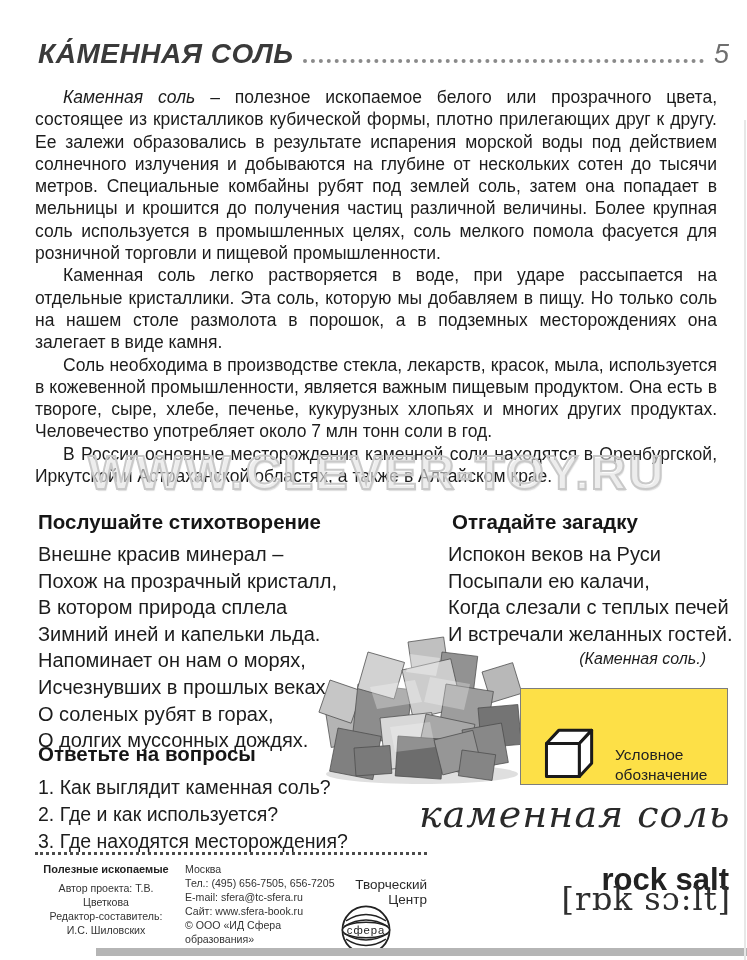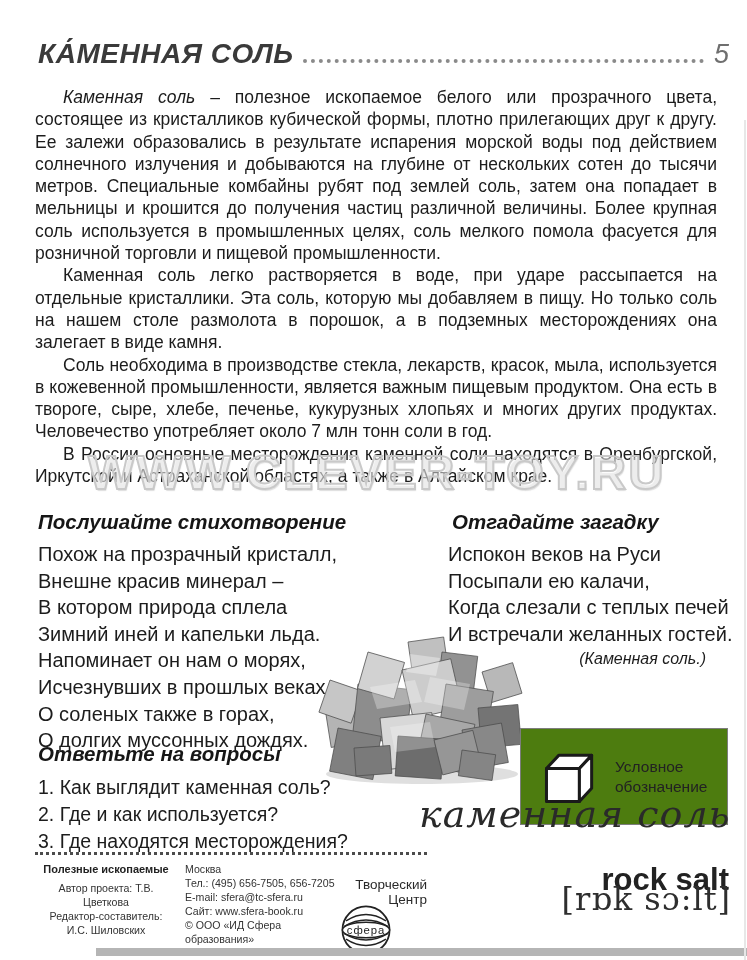--- a/index.html
+++ b/index.html
@@ -53,21 +53,21 @@
     position: absolute; left: 88px; top: 444px; z-index: 5;
     font-size: 49px; font-weight: bold; letter-spacing: 2px;
     color: rgba(255,255,255,0.45);
     -webkit-text-stroke: 2px #c9c9c9;
     text-shadow: 1px 2px 1px rgba(160,160,160,0.35);
     pointer-events: none; white-space: nowrap;
   }
   
   .subhead {
     position: absolute;
-    font-size: 20.5px; font-weight: bold; font-style: italic; color: #161616;
+    font-size: 20.5px; font-weight: bold; color: #161616;
     white-space: nowrap;
   }
   .verse { position: absolute; font-size: 20px; line-height: 26.6px; white-space: nowrap; }
   .poem-head   { left: 38px;  top: 510px; }
   .poem-lines  { left: 38px;  top: 541px; }
   .riddle-head { left: 452px; top: 510px; }
   .riddle-lines{ left: 448px; top: 541px; }
   .riddle-answer {
     position: absolute; left: 448px; top: 650px; width: 258px;
     text-align: right; font-style: italic; font-size: 16px; white-space: nowrap;
@@ -75,22 +75,22 @@
   .quest-head  { left: 38px;  top: 742px; }
   .quest-lines { left: 38px;  top: 774px; }
   .quest-lines .q { font-size: 19.5px; line-height: 27px; white-space: nowrap; }
   
   .photo {
     position: absolute; left: 310px; top: 632px; width: 222px; height: 158px;
   }
   
   .symbol-box {
     position: absolute; left: 520px; top: 688px; width: 206px; height: 95px;
-    border: 1.5px solid #7d7d7d; background: #4d7c0f;
-    display: flex; align-items: center; margin-top: 40px;
+    border: 1.5px solid #7d7d7d; background: #fde047;
+    display: flex; align-items: flex-end;
   }
   .symbol-box .cube { margin-left: 16px; }
   .symbol-label {
     margin-left: 12px; font-size: 15.5px; line-height: 19.5px; color: #222;
   }
   
   .term-hand {
     position: absolute; right: 18px; top: 792px; width: 310px;
     text-align: right;
     font-family: "DejaVu Serif", serif; font-style: italic;
@@ -136,27 +136,27 @@
     <p><i>Каменная соль</i><span> – полезное ископаемое белого или прозрачного цвета, состоящее из кристалликов кубической формы, плотно прилегающих друг к другу. Ее залежи образовались в результате испарения морской воды под действием солнечного излучения и добываются на глубине от нескольких сотен до тысячи метров. Специальные комбайны рубят под землей соль, затем она попадает в мельницы и крошится до получения частиц различной величины. Более крупная соль используется в промышленных целях, соль мелкого помола фасуется для розничной торговли и пищевой промышленности.</span></p>
     <p><i></i><span>Каменная соль легко растворяется в воде, при ударе рассыпается на отдельные кристаллики. Эта соль, которую мы добавляем в пищу. Но только соль на нашем столе размолота в порошок, а в подземных месторождениях она залегает в виде камня.</span></p>
     <p><i></i><span>Соль необходима в производстве стекла, лекарств, красок, мыла, используется в кожевенной промышленности, является важным пищевым продуктом. Она есть в твороге, сыре, хлебе, печенье, кукурузных хлопьях и многих других продуктах. Человечество употребляет около 7 млн тонн соли в год.</span></p>
     <p><i></i><span>В России основные месторождения каменной соли находятся в Оренбургской, Иркутской и Астраханской областях, а также в Алтайском крае.</span></p>
   </div>
 
   <div class="watermark">WWW.CLEVER-TOY.RU</div>
 
   <div class="subhead poem-head">Послушайте стихотворение</div>
   <div class="verse poem-lines">
+    <div>Внешне красив минерал –</div>
     <div>Похож на прозрачный кристалл,</div>
-    <div>Внешне красив минерал –</div>
     <div>В котором природа сплела</div>
     <div>Зимний иней и капельки льда.</div>
     <div>Напоминает он нам о морях,</div>
     <div>Исчезнувших в прошлых веках,</div>
-    <div>О соленых также в горах,</div>
+    <div>О соленых рубят в горах,</div>
     <div>О долгих муссонных дождях.</div>
   </div>
 
   <div class="subhead riddle-head">Отгадайте загадку</div>
   <div class="verse riddle-lines">
     <div>Испокон веков на Руси</div>
     <div>Посыпали ею калачи,</div>
     <div>Когда слезали с теплых печей</div>
     <div>И встречали желанных гостей.</div>
   </div>

